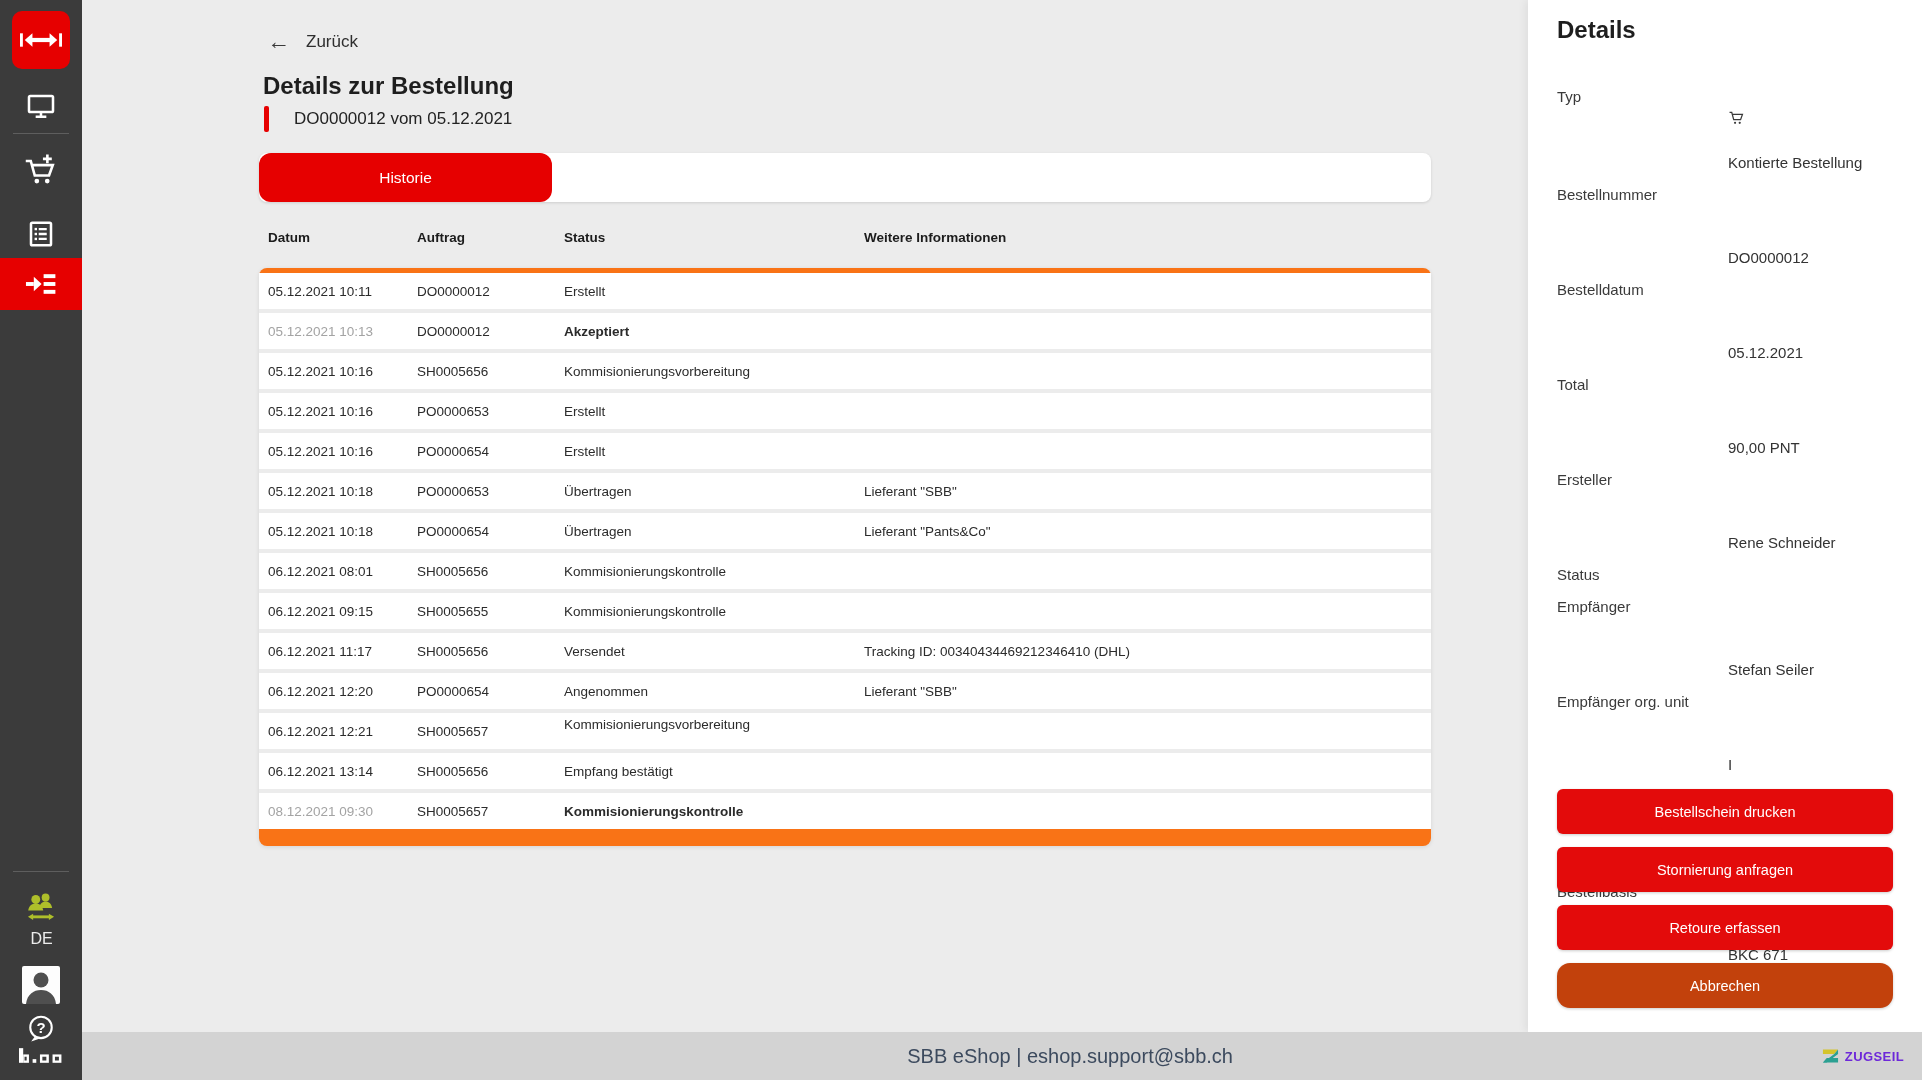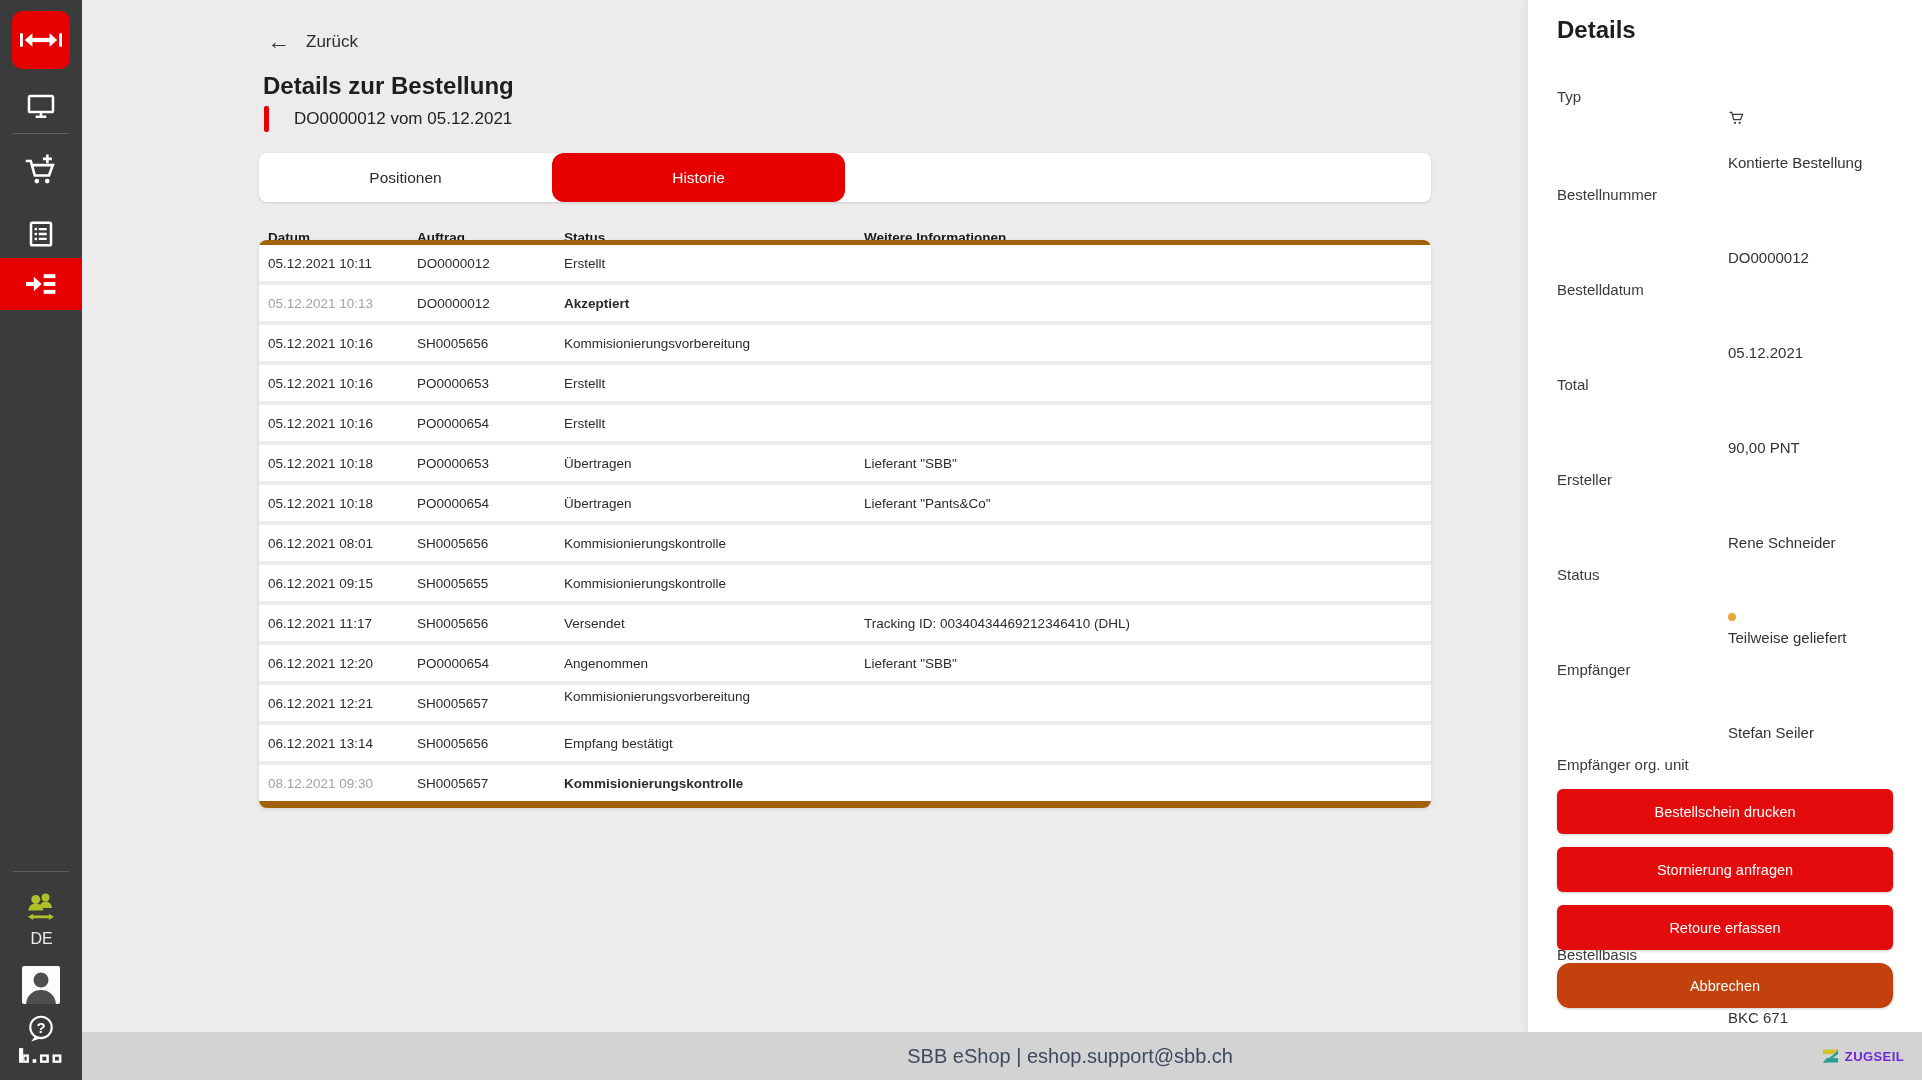--- a/index.html
+++ b/index.html
@@ -26,21 +26,21 @@
   .page-title { position:absolute; left:181px; top:72px; font-size:24px; color:#1e1e1e; }
   .subtitle-row { position:absolute; left:182px; top:106px; display:flex; align-items:center; gap:25px; }
   .subtitle-bar { width:5px; height:26px; background:#e60000; border-radius:2px; }
   .subtitle-text { font-size:17px; color:#232323; }
 
   .tabbar { position:absolute; left:177px; top:153px; width:1172px; height:49px; background:#fff; border-radius:8px; box-shadow:0 1px 3px rgba(0,0,0,.13); display:flex; }
   .tab { width:25%; height:49px; display:flex; align-items:center; justify-content:center; font-size:15.5px; color:#2b2b2b; cursor:pointer; }
   .tab.active { background:#e60000; color:#fff; border-radius:12px; font-weight:400; }
 
   .table-head { position:absolute; left:177px; top:230px; width:1172px; display:grid; grid-template-columns:149px 147px 300px 1fr; padding-left:9px; font-size:13.5px; font-weight:bold; color:#1c1c1c; }
-  .table-card { position:absolute; left:177px; top:240px; width:1172px; background:#a16207; border-radius:8px; padding:5px 0 7px 0; box-shadow:0 1px 4px rgba(0,0,0,.10); }
+  .table-card { position:absolute; left:177px; top:268px; width:1172px; background:#f97316; border-radius:8px; padding:5px 0 17px 0; box-shadow:0 1px 4px rgba(0,0,0,.10); }
   .hrow { display:grid; grid-template-columns:149px 147px 300px 1fr; padding-left:9px; height:36px; align-items:center; font-size:13.5px; color:#2b2b2b; background:#fff; }
   .hrow + .hrow { border-top:4px solid #ececec; height:40px; }
   .cell.muted { color:#a3a3a3; }
   .cell.bold { font-weight:bold; }
   .cell.raised { align-self:start; padding-top:4px; }
 
   
   .details-panel { position:absolute; right:0; top:0; width:394px; height:1032px; background:#fff; box-shadow:-3px 0 8px rgba(0,0,0,.06); z-index:5; }
   .panel-title { position:absolute; left:29px; top:16px; font-size:24px; color:#1e1e1e; }
   .fields { position:absolute; left:29px; top:86px; right:16px; }
@@ -179,21 +179,20 @@
     </div>
 
     <h1 class="page-title">Details zur Bestellung</h1>
 
     <div class="subtitle-row">
       <span class="subtitle-bar"></span>
       <span class="subtitle-text">DO0000012 vom 05.12.2021</span>
     </div>
 
     <div class="tabbar">
-      <div class="tab">Positionen</div>
       <div class="tab active">Historie</div>
     </div>
 
     <div class="table-head">
       <div>Datum</div>
       <div>Auftrag</div>
       <div>Status</div>
       <div>Weitere Informationen</div>
     </div>
 
@@ -330,25 +329,20 @@
         <div class="field">
           <div class="label">Ersteller</div>
           <div class="value">
             
             
             <span class="vtext">Rene Schneider</span>
           </div>
         </div>
         <div class="field">
           <div class="label">Status</div>
-          <div class="value">
-            
-            <span class="status-dot"></span>
-            <span class="vtext">Teilweise geliefert</span>
-          </div>
         </div>
         <div class="field">
           <div class="label">Empfänger</div>
           <div class="value">
             
             
             <span class="vtext">Stefan Seiler</span>
           </div>
         </div>
         <div class="field">

